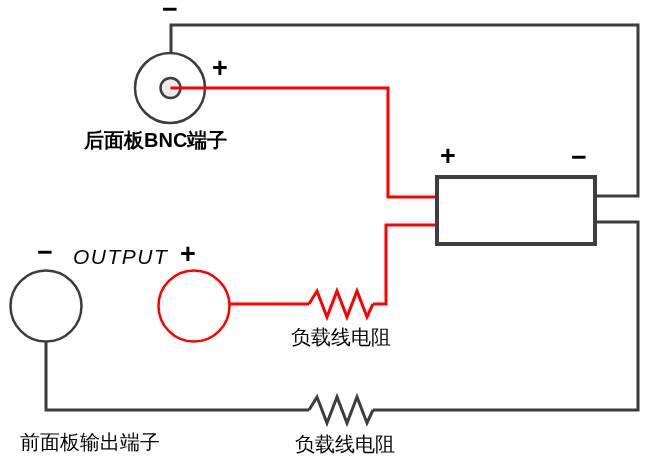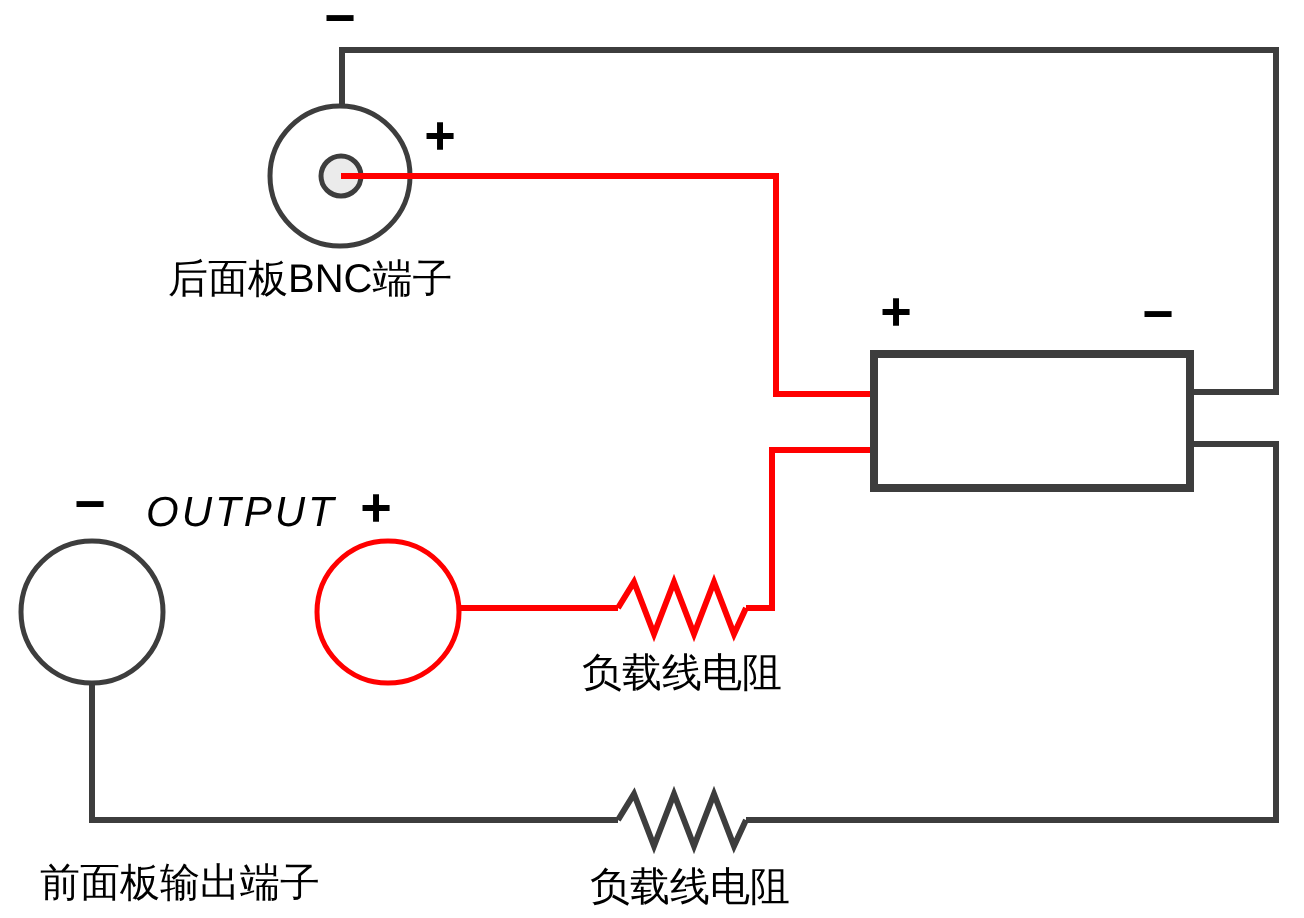--- a/index.html
+++ b/index.html
@@ -77,21 +77,21 @@
     <rect class="loadbox" x="437" y="177" width="158" height="67"></rect>
 
     <path class="wire-pos" d="M 170.5,88 L 388,88 L 388,197 L 435,197"></path>
     <path class="wire-pos" d="M 230,304 L 309,304"></path>
     <path class="wire-pos" d="M 309,304 L 317,291 L 327,317 L 337,291 L 347,317 L 357,291 L 367,317 L 373,304"></path>
     <path class="wire-pos" d="M 373,304 L 386,304 L 386,225 L 435,225"></path>
   </svg>
 
   <div class="sign" style="left:155px; top:-4px;">−</div>
   <div class="sign" style="left:205px; top:55px;">+</div>
-  <div class="lbl" style="left:84px; top:129px;">后面板BNC端子</div>
+  <div class="lbl" style="left:84px; top:129px;font-weight:bold;">后面板BNC端子</div>
 
   <div class="sign" style="left:433px; top:143px;">+</div>
   <div class="sign" style="left:564px; top:144px;">−</div>
 
   <div class="sign" style="left:30px; top:239px;">−</div>
   <div class="lbl lbl-en" style="left:73px; top:245px; letter-spacing:1.5px;font-style:italic;">OUTPUT</div>
   <div class="sign" style="left:173px; top:241px;">+</div>
 
   <div class="lbl" style="left:291px; top:326px;">负载线电阻</div>
   <div class="lbl" style="left:295px; top:433px;">负载线电阻</div>

